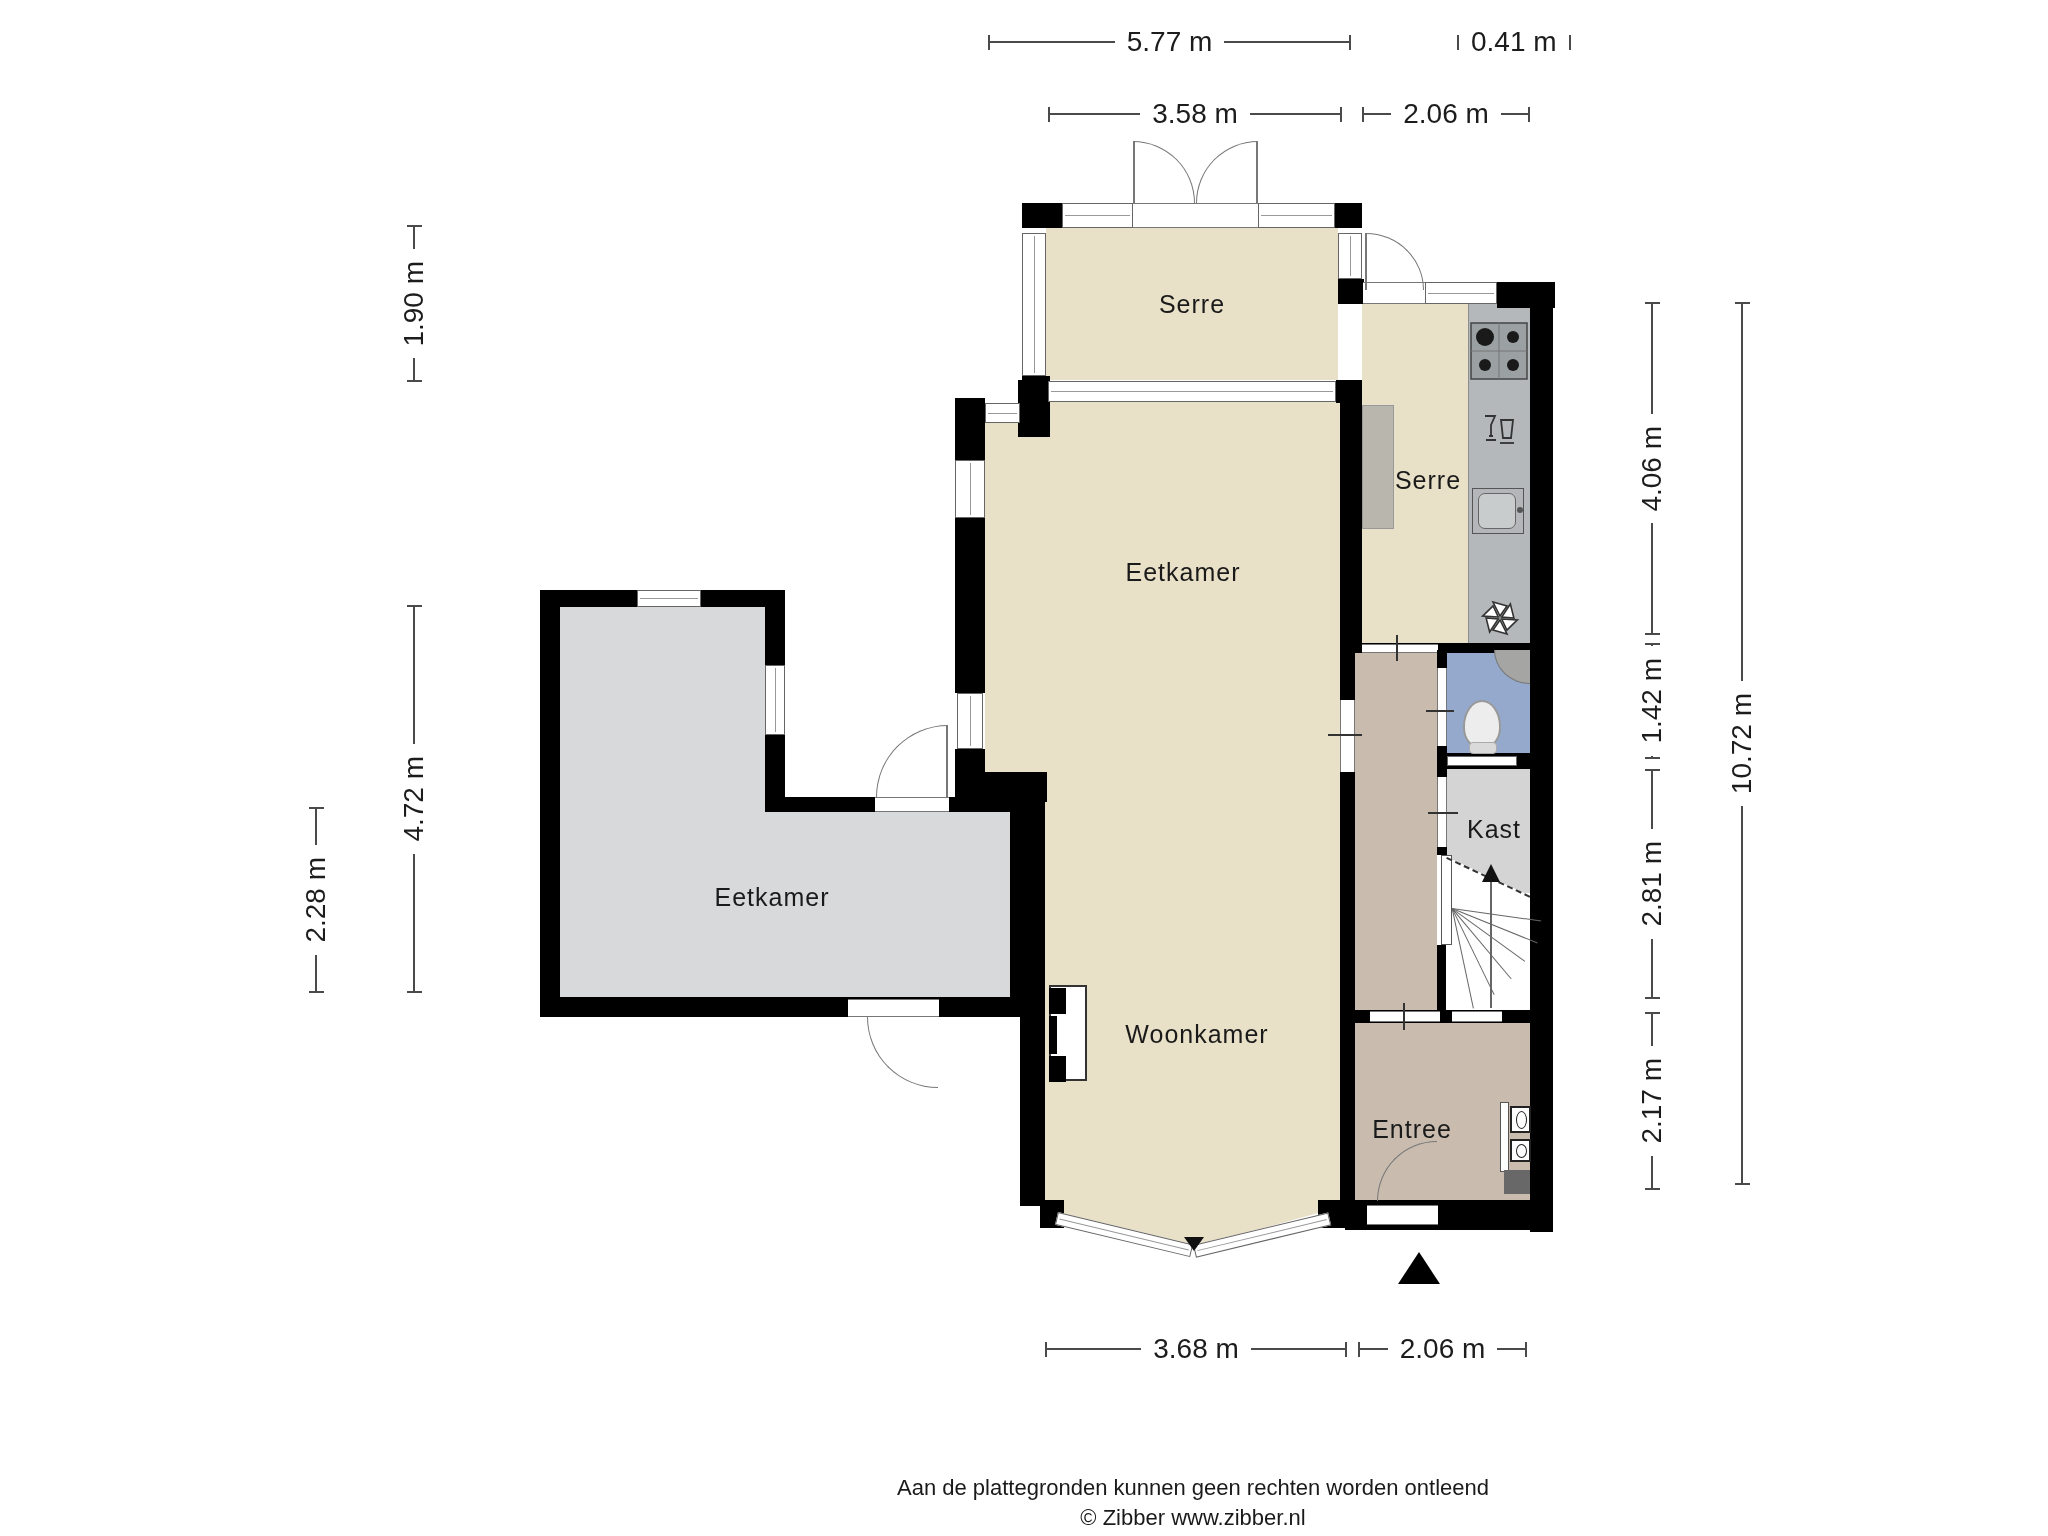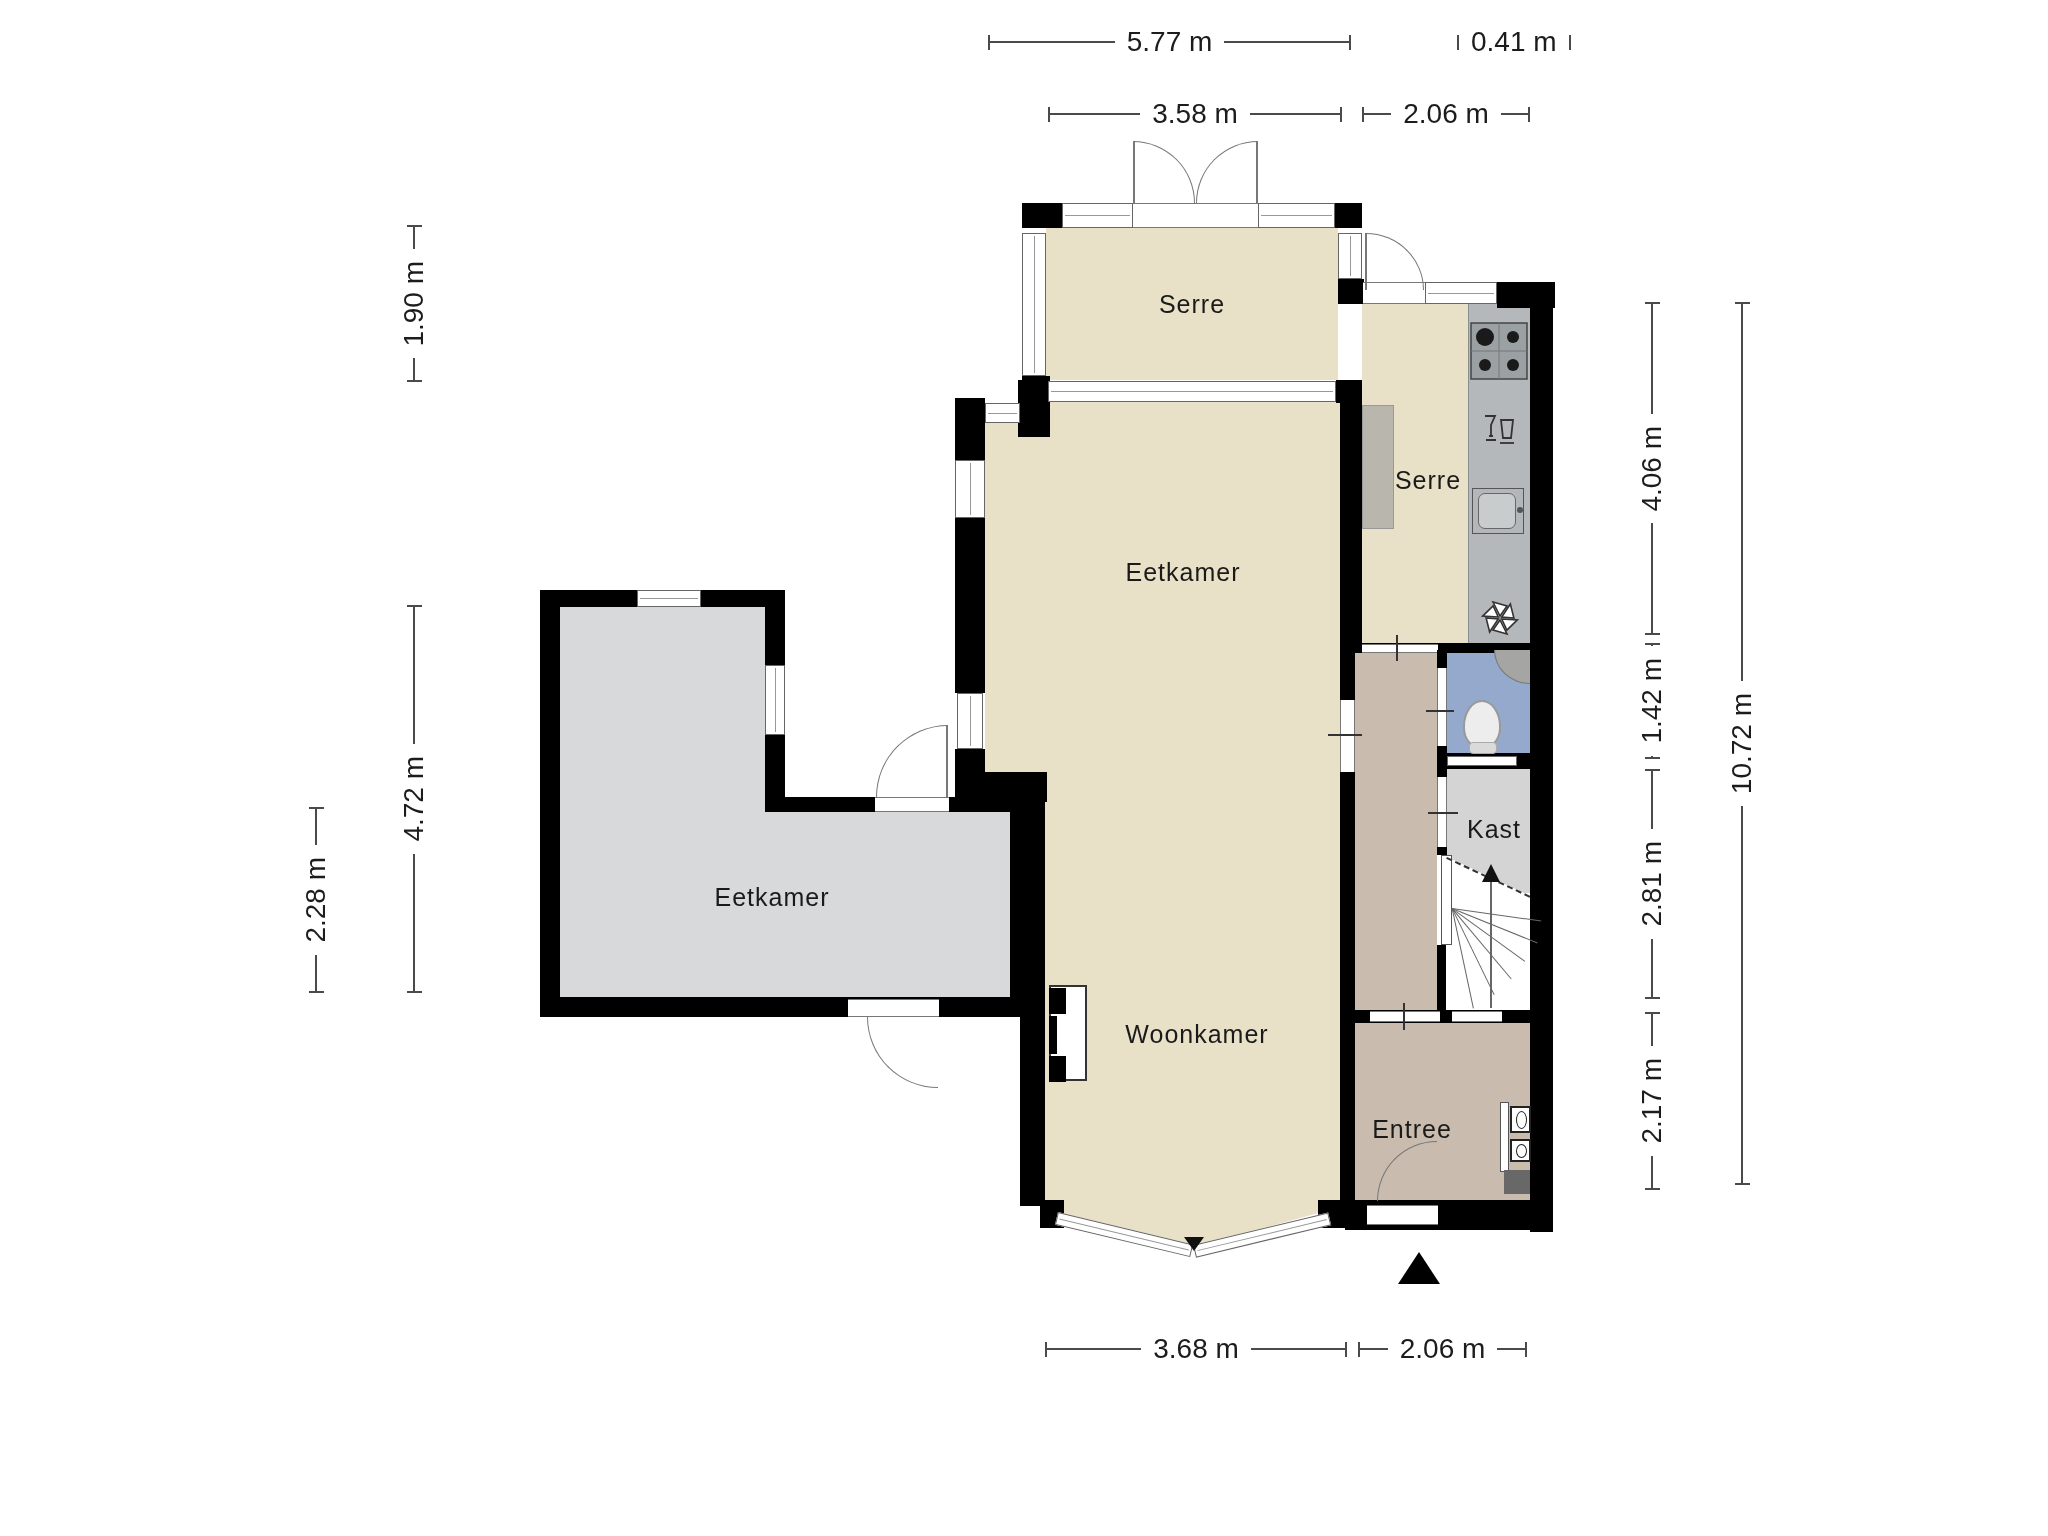--- a/index.html
+++ b/index.html
@@ -283,15 +283,17 @@
       <span class="lbl">3.68 m</span>
       <div class="ln"></div>
   </div>
   <div class="dim-h" style="left:1358px;top:1333px;width:169px">
     <div class="ln"></div>
       <span class="lbl">2.06 m</span>
       <div class="ln"></div>
   </div>
 
   <div class="footer">
+    <div>Aan de plattegronden kunnen geen rechten worden ontleend</div>
+    <div>© Zibber www.zibber.nl</div>
   </div>
 
 </div>
 
 </body></html>

